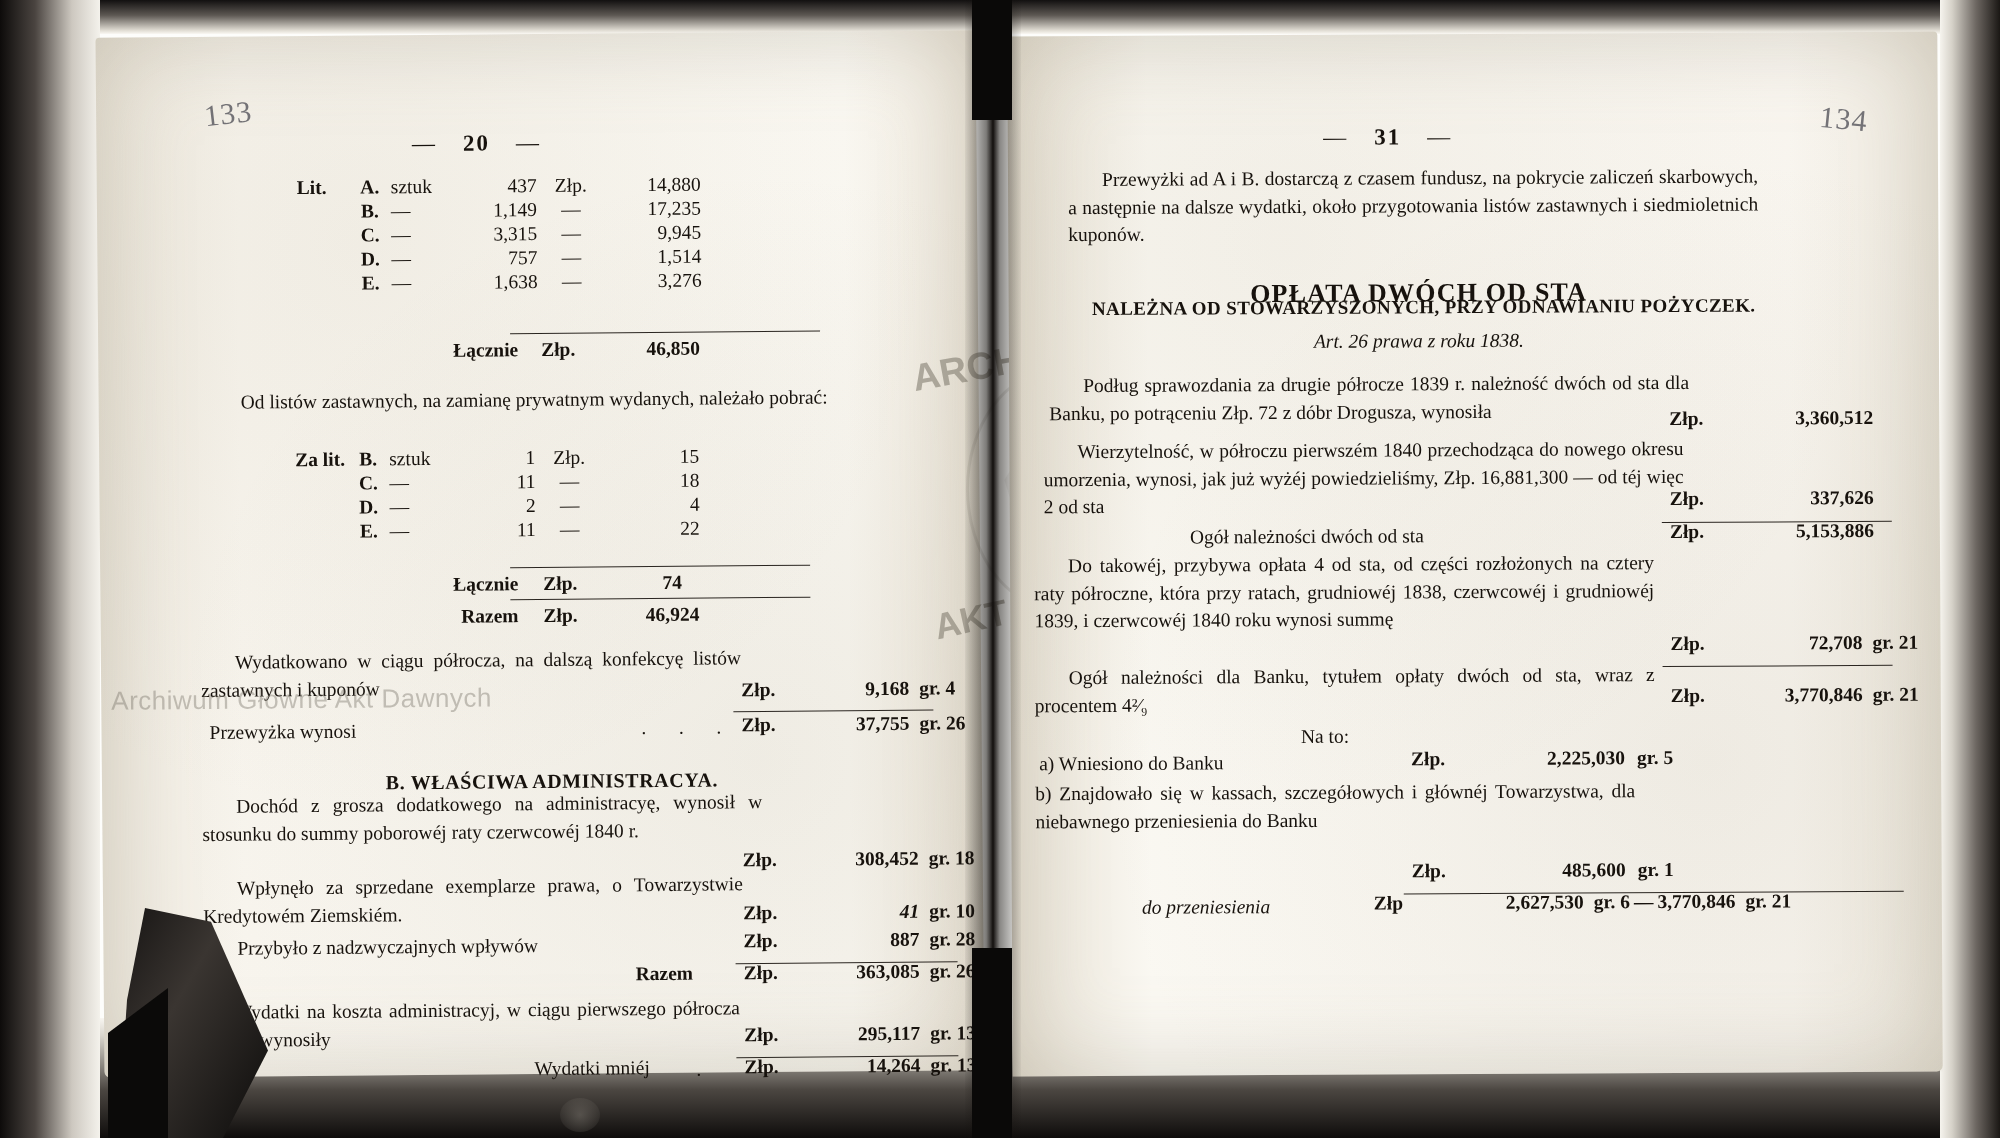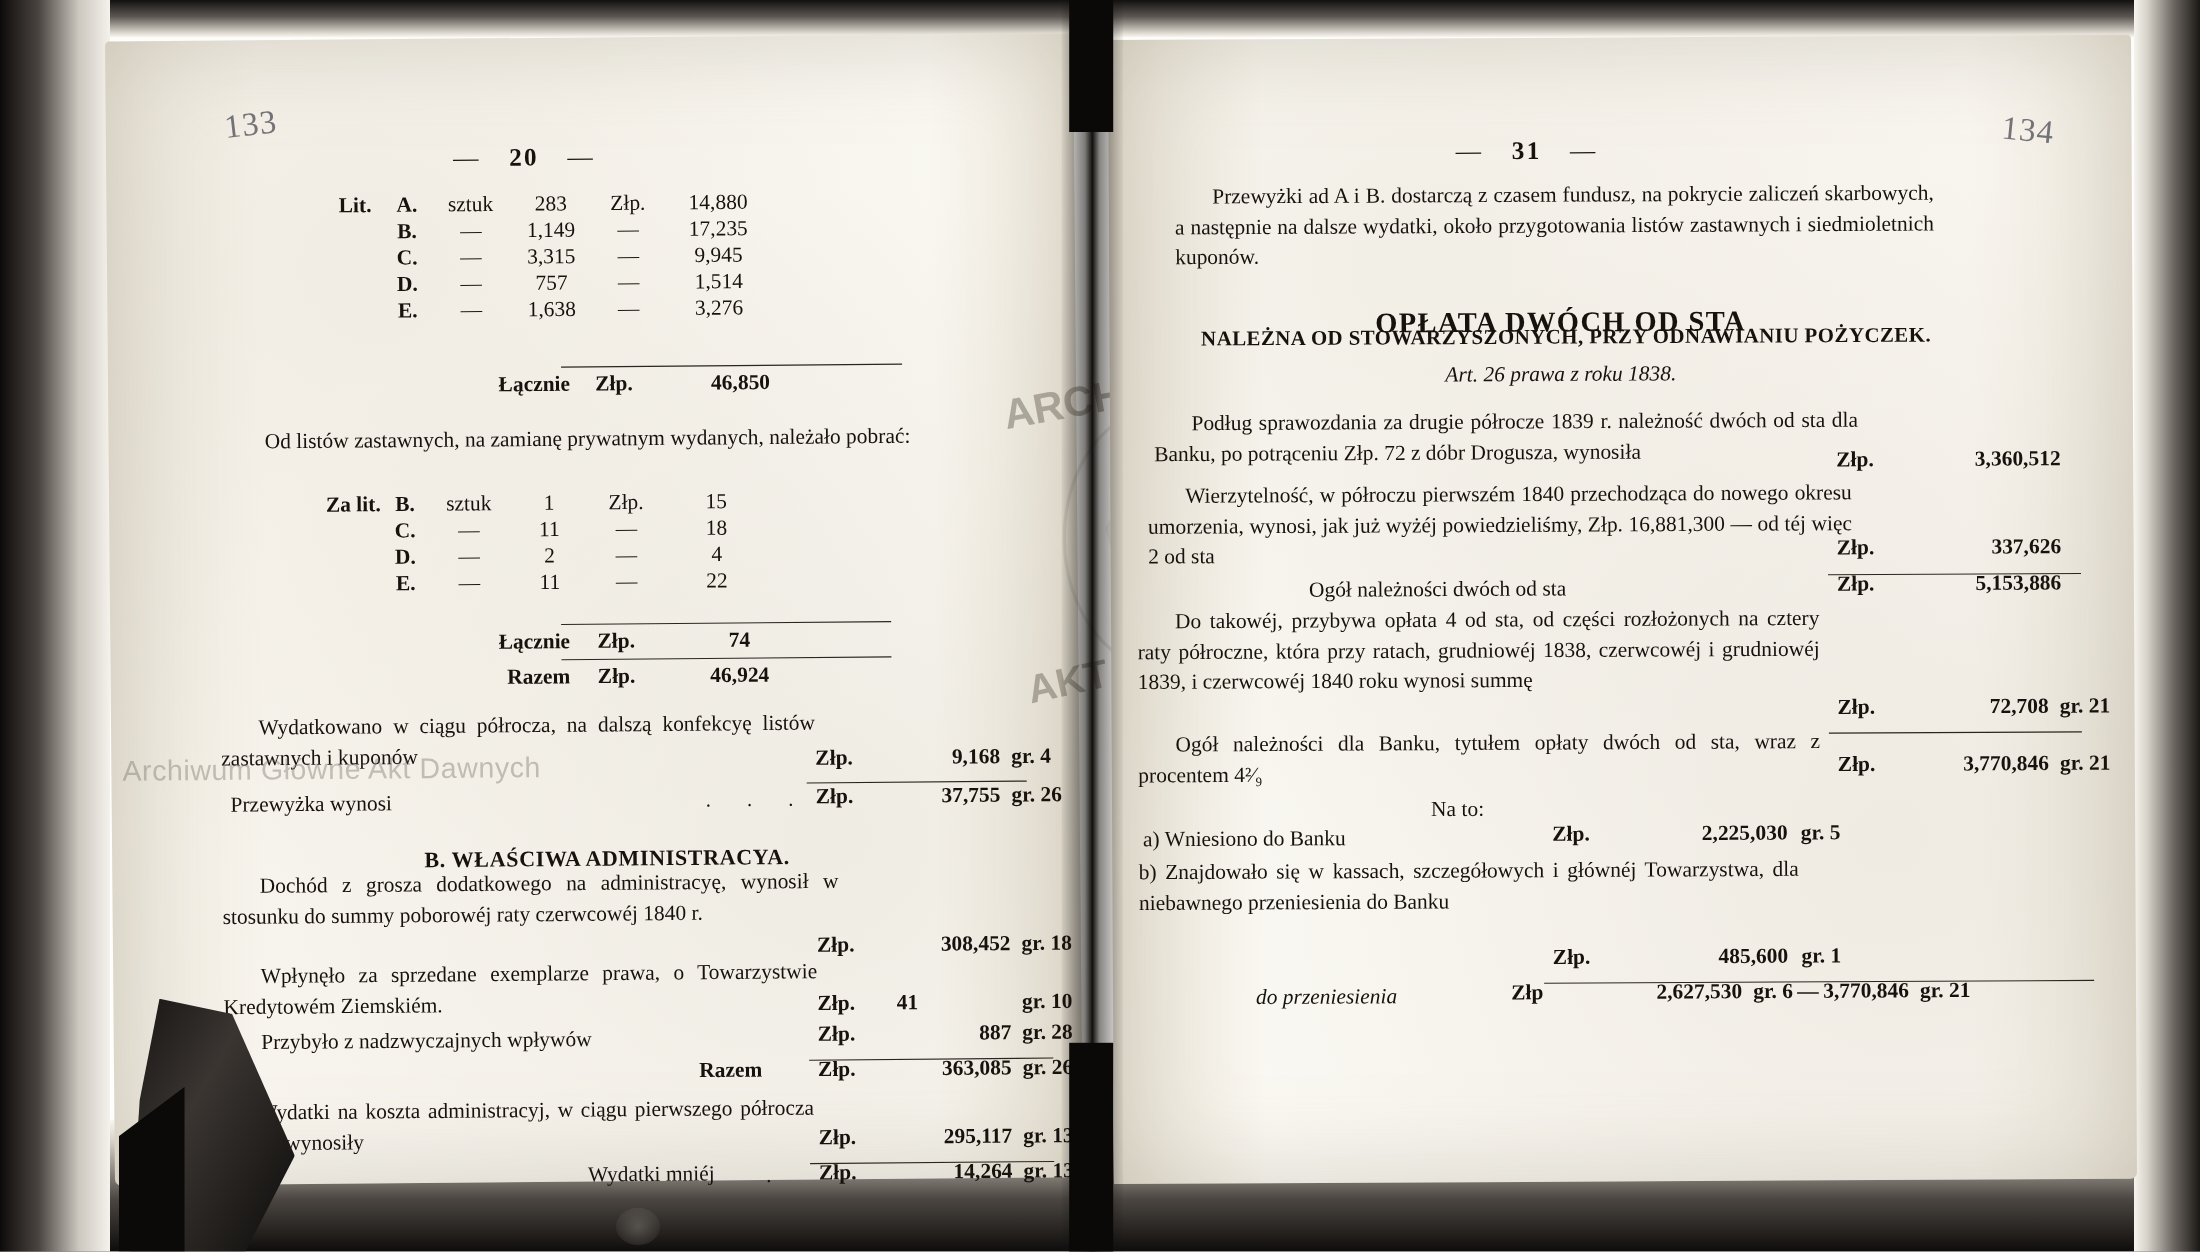--- a/index.html
+++ b/index.html
@@ -104,21 +104,21 @@
     line-height: 1.42;
     text-align: justify;
   }
   .indent { text-indent: 34px; }
 
   
   table.num {
     border-collapse: collapse;
     font-size: 19.5px;
   }
-  table.num td { padding: 1px 0; white-space: nowrap; text-align: center; }
+  table.num td { padding: 1px 0; white-space: nowrap; }
   .c-lit { width: 52px; text-align: left; font-weight: bold; }
   .c-let { width: 42px; text-align: center; font-weight: bold; }
   .c-sztuk { width: 74px; text-align: left; }
   .c-qty { width: 72px; text-align: right; }
   .c-zlp { width: 68px; text-align: center; }
   .c-amt { width: 96px; text-align: right; }
 
   .ruleline {
     border-top: 1.6px solid #2a2520;
     margin: 3px 0 5px 0;
@@ -227,21 +227,21 @@
       <div class="pagenum" style="position:absolute; left:150px; top:96px; width:460px;">
         <span class="dash">—</span><span>20</span><span class="dash">—</span>
       </div>
 
       <table class="num" style="position:absolute; left:200px; top:140px;">
         <tbody>
             <tr>
           <td class="c-lit">Lit.</td>
           <td class="c-let">A.</td>
           <td class="c-sztuk">sztuk</td>
-          <td class="c-qty">283</td>
+          <td class="c-qty">437</td>
           <td class="c-zlp">Złp.</td>
           <td class="c-amt">14,880</td>
         </tr>
         <tr>
           <td class="c-lit"></td>
           <td class="c-let">B.</td>
           <td class="c-sztuk">—</td>
           <td class="c-qty">1,149</td>
           <td class="c-zlp">—</td>
           <td class="c-amt">17,235</td>
@@ -357,21 +357,21 @@
       <div class="body-text indent" style="position:absolute; left:100px; top:756px; width:560px;">Dochód z grosza dodatkowego na administracyę, wynosił w stosunku do summy poborowéj raty czerwcowéj 1840 r.</div>
       <div style="position:absolute; left:640px; top:817px; display:flex; font-size:19.5px; font-weight:bold;">
         <span style="width:72px;">Złp.</span>
         <span style="width:104px; text-align:right;">308,452</span>
         <span style="padding-left:10px;">gr. 18</span>
       </div>
 
       <div class="body-text indent" style="position:absolute; left:100px; top:838px; width:540px;">Wpłynęło za sprzedane exemplarze prawa, o Towarzystwie Kredytowém Ziemskiém.</div>
       <div style="position:absolute; left:640px; top:870px; display:flex; font-size:19.5px; font-weight:bold;">
         <span style="width:72px;">Złp.</span>
-        <span style="width:104px; text-align:left;">41</span>
+        <span style="width:104px; text-align:right;font-style:italic;">41</span>
         <span style="padding-left:10px;">gr. 10</span>
       </div>
 
       <div class="body-text indent" style="position:absolute; left:100px; top:898px; width:540px;">Przybyło z nadzwyczajnych wpływów</div>
       <div style="position:absolute; left:640px; top:898px; display:flex; font-size:19.5px; font-weight:bold;">
         <span style="width:72px;">Złp.</span>
         <span style="width:104px; text-align:right;">887</span>
         <span style="padding-left:10px;">gr. 28</span>
       </div>
       <div class="ruleline" style="position:absolute; left:632px; top:928px; width:222px;"></div>

